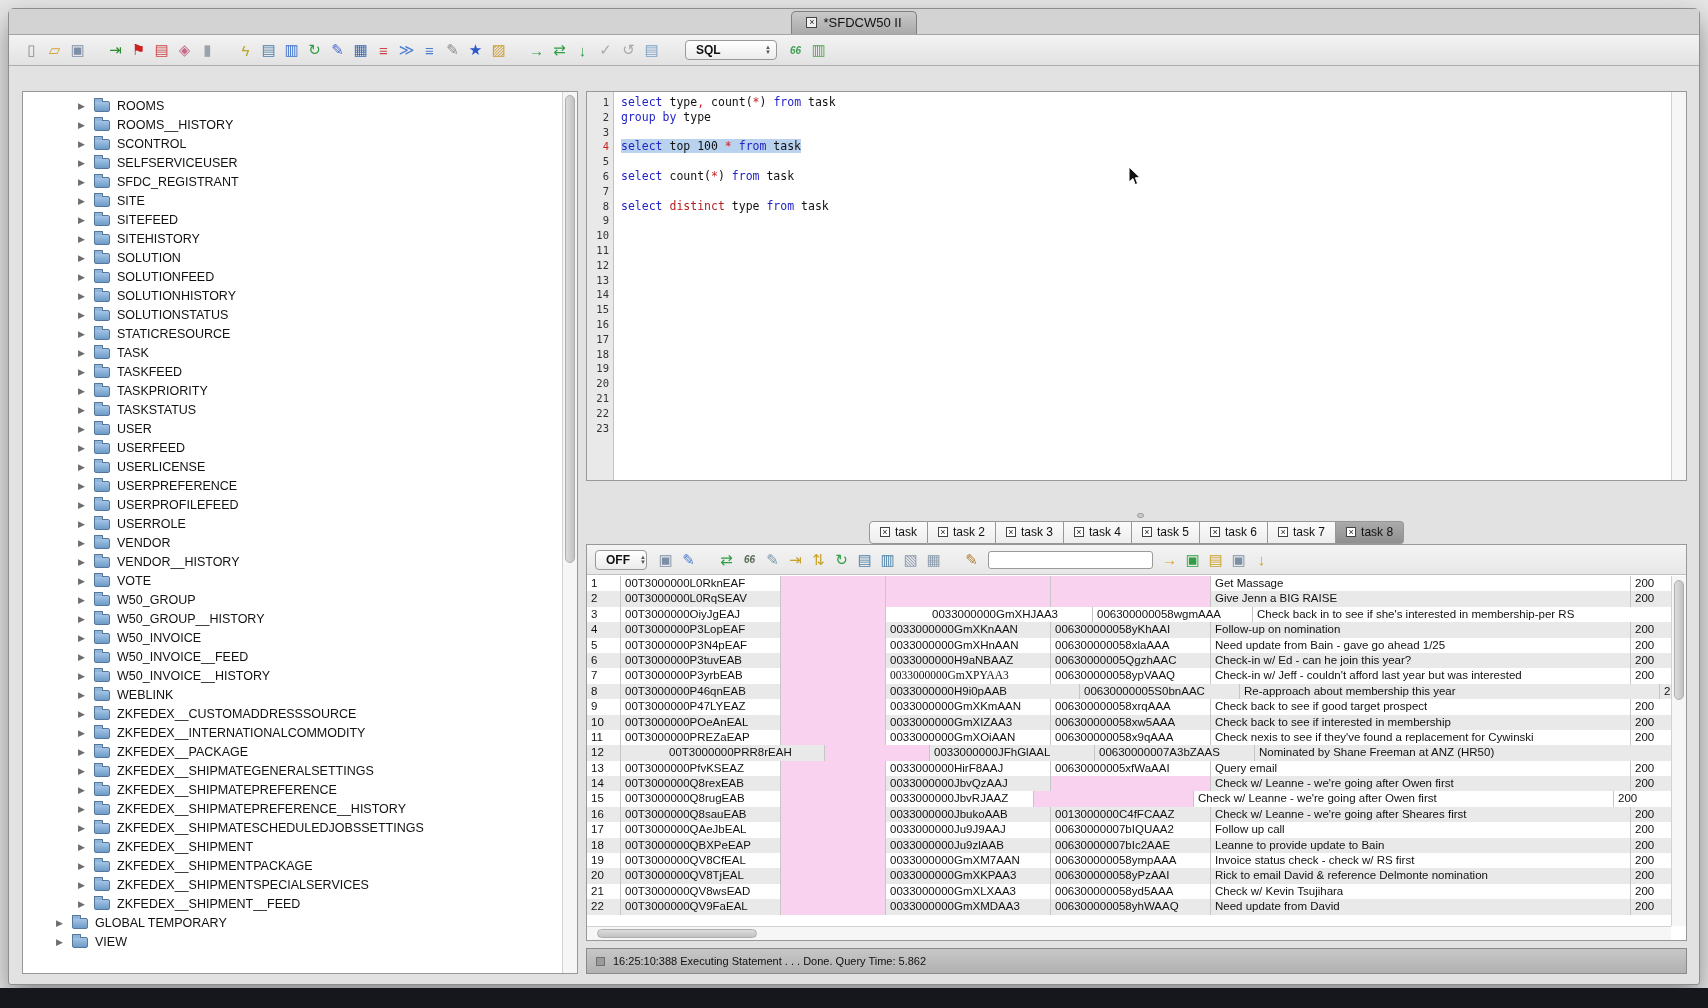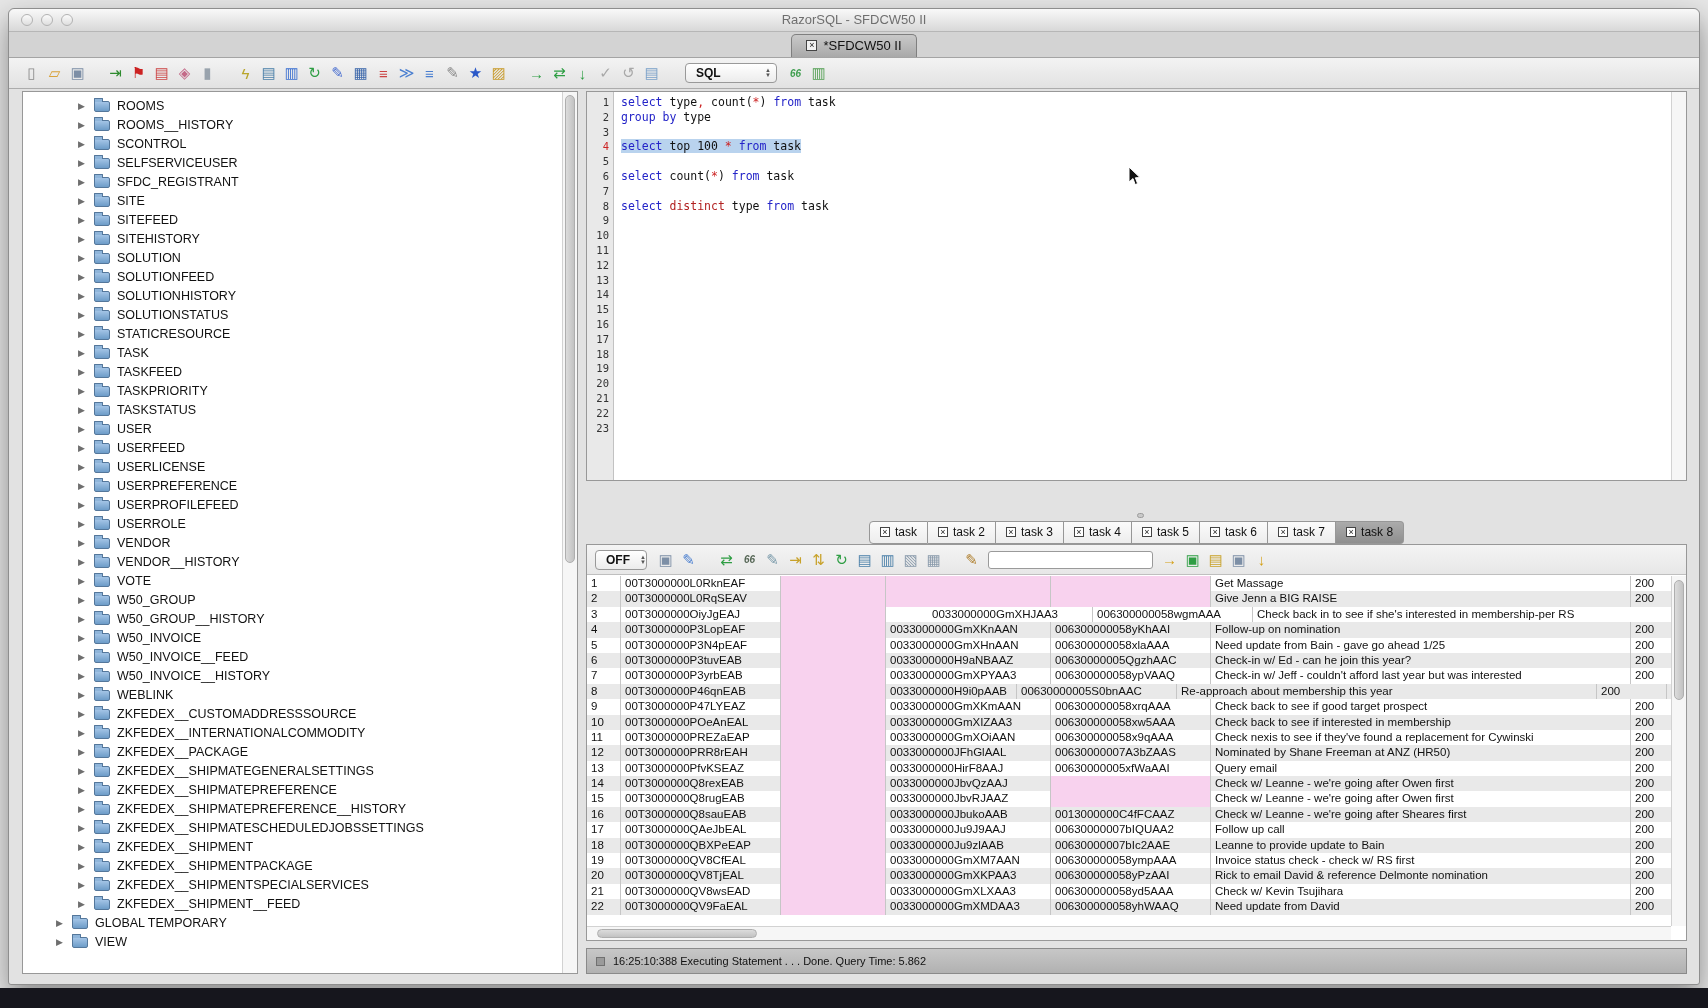--- a/index.html
+++ b/index.html
@@ -114,28 +114,20 @@
              display:flex; align-items:center; gap:8px; padding:0 9px; font-size:11px; color:#111; }
   .sq { width:9px; height:9px; background:#9a9a9a; border:1px solid #707070; }
 
   .cursor { position:absolute; left:1128px; top:166px; z-index:50; pointer-events:none; }
 </style>
 </head>
 <body>
 
 <div class="window">
 
-  <div class="titlebar">
-    <div class="lights">
-      <span class="light"></span>
-      <span class="light"></span>
-      <span class="light"></span>
-    </div>
-    <div class="wtitle">RazorSQL - SFDCW50 II</div>
-  </div>
 
   <div class="tabstrip">
     <div class="doc-tab">
       <span class="cbox">×</span>
       <span>*SFDCW50 II</span>
     </div>
   </div>
 
   <div class="toolbar">
     <span id="tb-icons-1" style="display: contents;"><span class="tbi" style="color: rgb(138, 138, 138);">▯</span><span class="tbi" style="color: rgb(217, 163, 60);">▱</span><span class="tbi" style="color: rgb(125, 143, 166);">▣</span><span class="tbsep"></span><span class="tbi" style="color: rgb(46, 139, 46);">⇥</span><span class="tbi" style="color: rgb(204, 34, 34);">⚑</span><span class="tbi" style="color: rgb(204, 68, 68);">▤</span><span class="tbi" style="color: rgb(196, 106, 136);">◈</span><span class="tbi" style="color: rgb(153, 163, 173);">▮</span><span class="tbsep"></span><span class="tbi" style="color: rgb(185, 166, 44);">ϟ</span><span class="tbi" style="color: rgb(74, 127, 168);">▤</span><span class="tbi" style="color: rgb(58, 111, 208);">▥</span><span class="tbi" style="color: rgb(47, 158, 68);">↻</span><span class="tbi" style="color: rgb(74, 111, 208);">✎</span><span class="tbi" style="color: rgb(58, 102, 170);">▦</span><span class="tbi" style="color: rgb(204, 68, 68);">≡</span><span class="tbi" style="color: rgb(74, 127, 208);">≫</span><span class="tbi" style="color: rgb(74, 127, 208);">≡</span><span class="tbi" style="color: rgb(138, 138, 138);">✎</span><span class="tbi" style="color: rgb(43, 89, 200);">★</span><span class="tbi" style="color: rgb(200, 154, 42);">▨</span><span class="tbsep"></span><span class="tbi" style="color: rgb(47, 158, 68);">→</span><span class="tbi" style="color: rgb(47, 158, 68);">⇄</span><span class="tbi" style="color: rgb(47, 158, 68);">↓</span><span class="tbi" style="color: rgb(168, 168, 168);">✓</span><span class="tbi" style="color: rgb(168, 168, 168);">↺</span><span class="tbi" style="color: rgb(122, 160, 200);">▤</span><span class="tbsep"></span></span>
@@ -516,30 +508,30 @@
             <span class="gcell null" style="width: 105px;"></span>
             <span class="gcell" style="width: 165px;">0033000000H9aNBAAZ</span>
             <span class="gcell" style="width: 160px;">00630000005QgzhAAC</span>
             <span class="gcell" style="width: 420px;">Check-in w/ Ed - can he join this year?</span>
             <span class="gcell" style="width: 70px;">200</span>
           </div>
           <div class="grow">
             <span class="gcell" style="width: 34px;">7</span>
             <span class="gcell" style="width: 160px;">00T3000000P3yrbEAB</span>
             <span class="gcell null" style="width: 105px;"></span>
-            <span class="gcell" style="width: 165px;">0033000000GmXPYAA3</span>
+            <span class="gcell" style="width: 165px; font-family: Liberation Serif, serif;">0033000000GmXPYAA3</span>
             <span class="gcell" style="width: 160px;">006300000058ypVAAQ</span>
             <span class="gcell" style="width: 420px;">Check-in w/ Jeff - couldn't afford last year but was interested</span>
             <span class="gcell" style="width: 70px;">200</span>
           </div>
           <div class="grow even">
             <span class="gcell" style="width: 34px;">8</span>
             <span class="gcell" style="width: 160px;">00T3000000P46qnEAB</span>
             <span class="gcell null" style="width: 105px;"></span>
-            <span class="gcell" style="width: 131px;">0033000000H9i0pAAB</span>
+            <span class="gcell" style="width: 194px;">0033000000H9i0pAAB</span>
             <span class="gcell" style="width: 160px;">00630000005S0bnAAC</span>
             <span class="gcell" style="width: 420px;">Re-approach about membership this year</span>
             <span class="gcell" style="width: 70px;">200</span>
           </div>
           <div class="grow">
             <span class="gcell" style="width: 34px;">9</span>
             <span class="gcell" style="width: 160px;">00T3000000P47LYEAZ</span>
             <span class="gcell null" style="width: 105px;"></span>
             <span class="gcell" style="width: 165px;">0033000000GmXKmAAN</span>
             <span class="gcell" style="width: 160px;">006300000058xrqAAA</span>
@@ -559,21 +551,21 @@
             <span class="gcell" style="width: 34px;">11</span>
             <span class="gcell" style="width: 160px;">00T3000000PREZaEAP</span>
             <span class="gcell null" style="width: 105px;"></span>
             <span class="gcell" style="width: 165px;">0033000000GmXOiAAN</span>
             <span class="gcell" style="width: 160px;">006300000058x9qAAA</span>
             <span class="gcell" style="width: 420px;">Check nexis to see if they've found a replacement for Cywinski</span>
             <span class="gcell" style="width: 70px;">200</span>
           </div>
           <div class="grow even">
             <span class="gcell" style="width: 34px;">12</span>
-            <span class="gcell" style="width: 160px;">00T3000000PRR8rEAH</span>
+            <span class="gcell" style="width: 160px; margin-left: 44px;">00T3000000PRR8rEAH</span>
             <span class="gcell null" style="width: 105px;"></span>
             <span class="gcell" style="width: 165px;">0033000000JFhGlAAL</span>
             <span class="gcell" style="width: 160px;">00630000007A3bZAAS</span>
             <span class="gcell" style="width: 420px;">Nominated by Shane Freeman at ANZ (HR50)</span>
             <span class="gcell" style="width: 70px;">200</span>
           </div>
           <div class="grow">
             <span class="gcell" style="width: 34px;">13</span>
             <span class="gcell" style="width: 160px;">00T3000000PfvKSEAZ</span>
             <span class="gcell null" style="width: 105px;"></span>
@@ -588,21 +580,21 @@
             <span class="gcell null" style="width: 105px;"></span>
             <span class="gcell" style="width: 165px;">0033000000JbvQzAAJ</span>
             <span class="gcell null" style="width: 160px;"></span>
             <span class="gcell" style="width: 420px;">Check w/ Leanne - we're going after Owen first</span>
             <span class="gcell" style="width: 70px;">200</span>
           </div>
           <div class="grow">
             <span class="gcell" style="width: 34px;">15</span>
             <span class="gcell" style="width: 160px;">00T3000000Q8rugEAB</span>
             <span class="gcell null" style="width: 105px;"></span>
-            <span class="gcell" style="width: 165px;">0033000000JbvRJAAZ</span>
+            <span class="gcell" style="width: 148px;">0033000000JbvRJAAZ</span>
             <span class="gcell null" style="width: 160px;"></span>
             <span class="gcell" style="width: 420px;">Check w/ Leanne - we're going after Owen first</span>
             <span class="gcell" style="width: 70px;">200</span>
           </div>
           <div class="grow even">
             <span class="gcell" style="width: 34px;">16</span>
             <span class="gcell" style="width: 160px;">00T3000000Q8sauEAB</span>
             <span class="gcell null" style="width: 105px;"></span>
             <span class="gcell" style="width: 165px;">0033000000JbukoAAB</span>
             <span class="gcell" style="width: 160px;">0013000000C4fFCAAZ</span>

